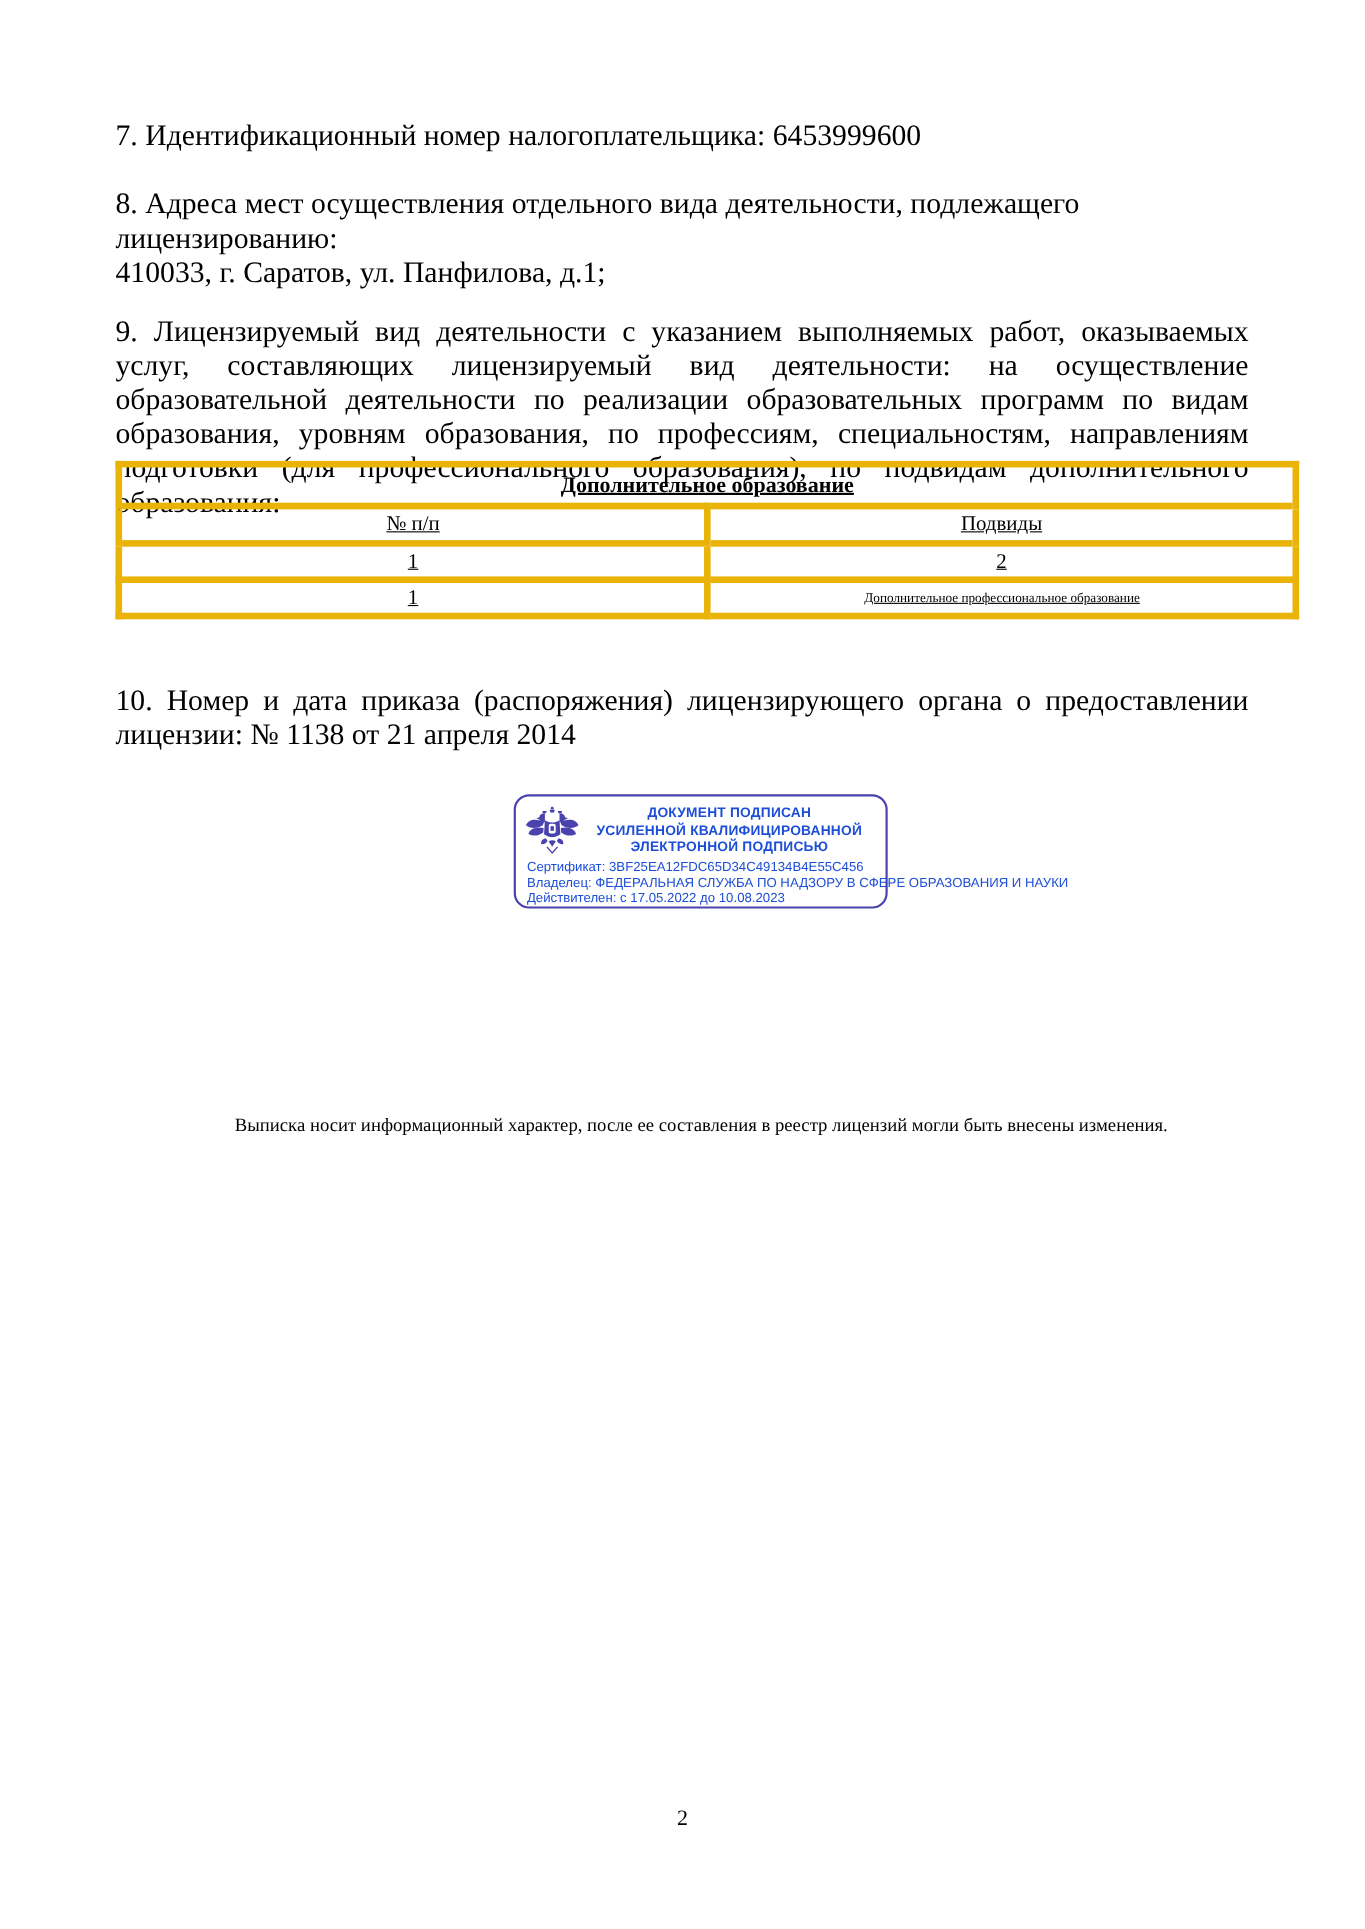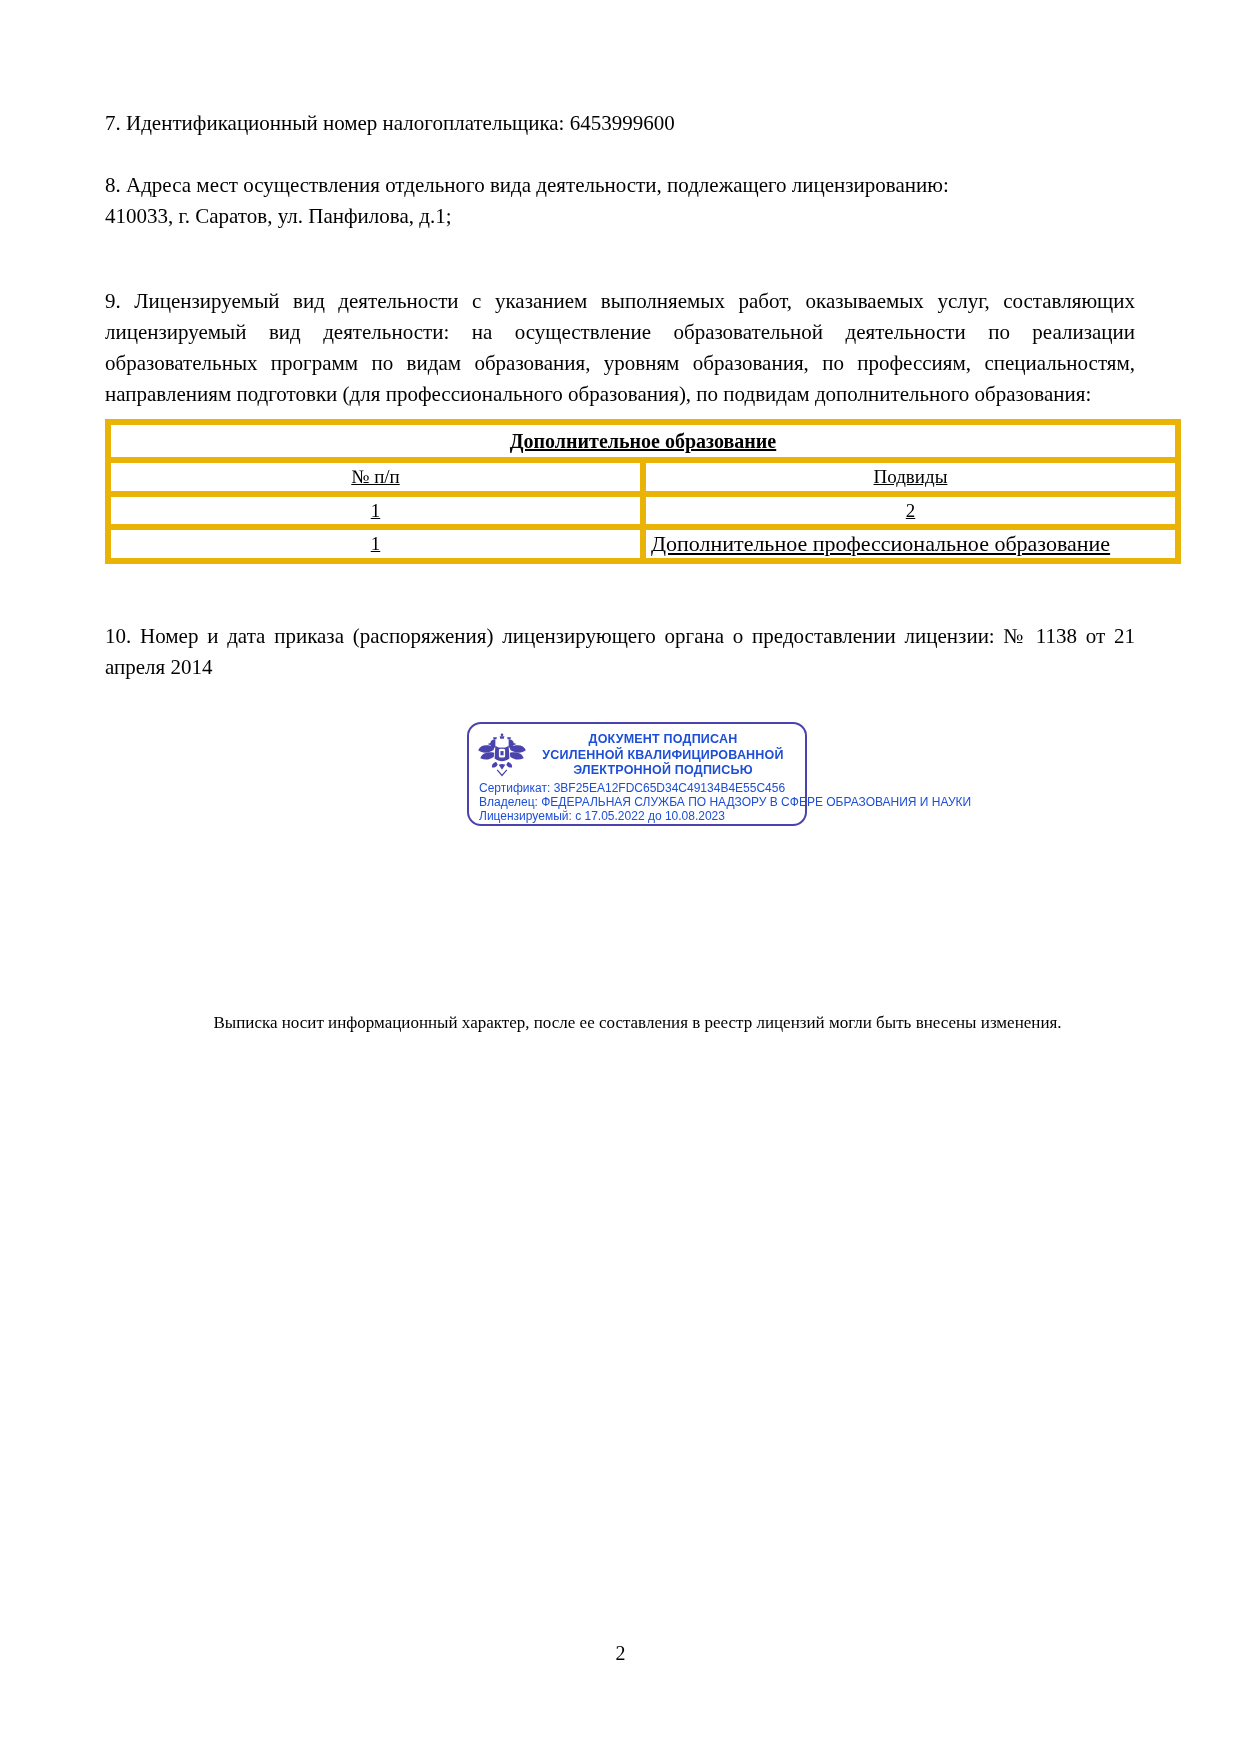--- a/index.html
+++ b/index.html
@@ -14,21 +14,21 @@
     background: #ffffff;
     font-family: "Liberation Serif", serif;
     color: #000000;
     overflow: hidden;
   }
   .doc-text {
     position: absolute;
     left: 105px;
     right: 106px;
     margin: 0;
-    font-size: 21px;
+    font-size: 27px;
     line-height: 31px;
   }
   .justify { text-align: justify; margin-top: 24px; }
   #item7  { top: 108px; }
   #item8  { top: 170px; }
   #item9  { top: 262px; }
   #item10 { top: 597px; }
 
   .lic-table {
     position: absolute;
@@ -50,22 +50,22 @@
     font-weight: bold;
     font-size: 20px;
     height: 30px;
     border-bottom-width: 2px;
   }
   .lic-table .t-head td { height: 26px; border-bottom-width: 2px; }
   .lic-table .t-row td  { height: 25px; }
   .lic-table .t-row + .t-row td { border-top-width: 2px; }
   .lic-table .col-num { width: 122px; }
   .lic-table td.left {
-    text-align: left;
-    font-size: 22px;
+    text-align: center;
+    font-size: 12px;
     padding-left: 5px;
   }
 
   .stamp {
     position: absolute;
     left: 467px;
     top: 722px;
     width: 340px;
     height: 104px;
     box-sizing: border-box;
@@ -183,21 +183,21 @@
 
     <div class="stamp-title">
       <div>ДОКУМЕНТ ПОДПИСАН</div>
       <div>УСИЛЕННОЙ КВАЛИФИЦИРОВАННОЙ</div>
       <div>ЭЛЕКТРОННОЙ ПОДПИСЬЮ</div>
     </div>
 
     <div class="stamp-info">
       <div><span>Сертификат:</span> <span>3BF25EA12FDC65D34C49134B4E55C456</span></div>
       <div><span>Владелец:</span> <span>ФЕДЕРАЛЬНАЯ СЛУЖБА ПО НАДЗОРУ В СФЕРЕ ОБРАЗОВАНИЯ И НАУКИ</span></div>
-      <div><span>Лицензируемый:</span> <span>с 17.05.2022 до 10.08.2023</span></div>
+      <div><span>Действителен:</span> <span>с 17.05.2022 до 10.08.2023</span></div>
     </div>
   </div>
 
   <p class="footer-note">Выписка носит информационный характер, после ее составления в реестр лицензий могли быть внесены изменения.</p>
 
   <div class="page-number">2</div>
 
 </div>
 
 </body></html>

